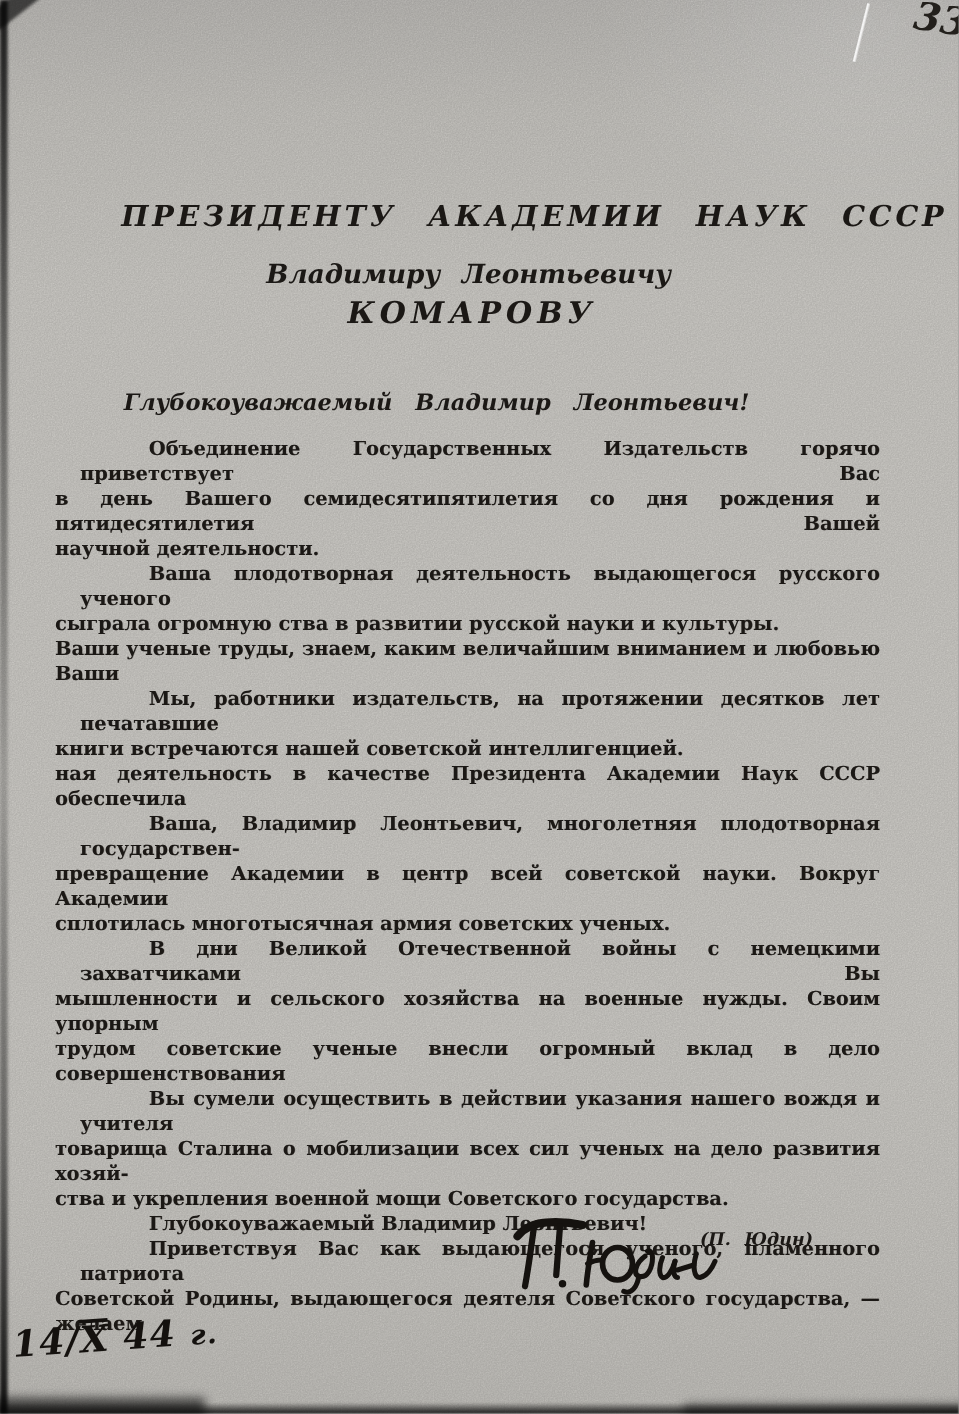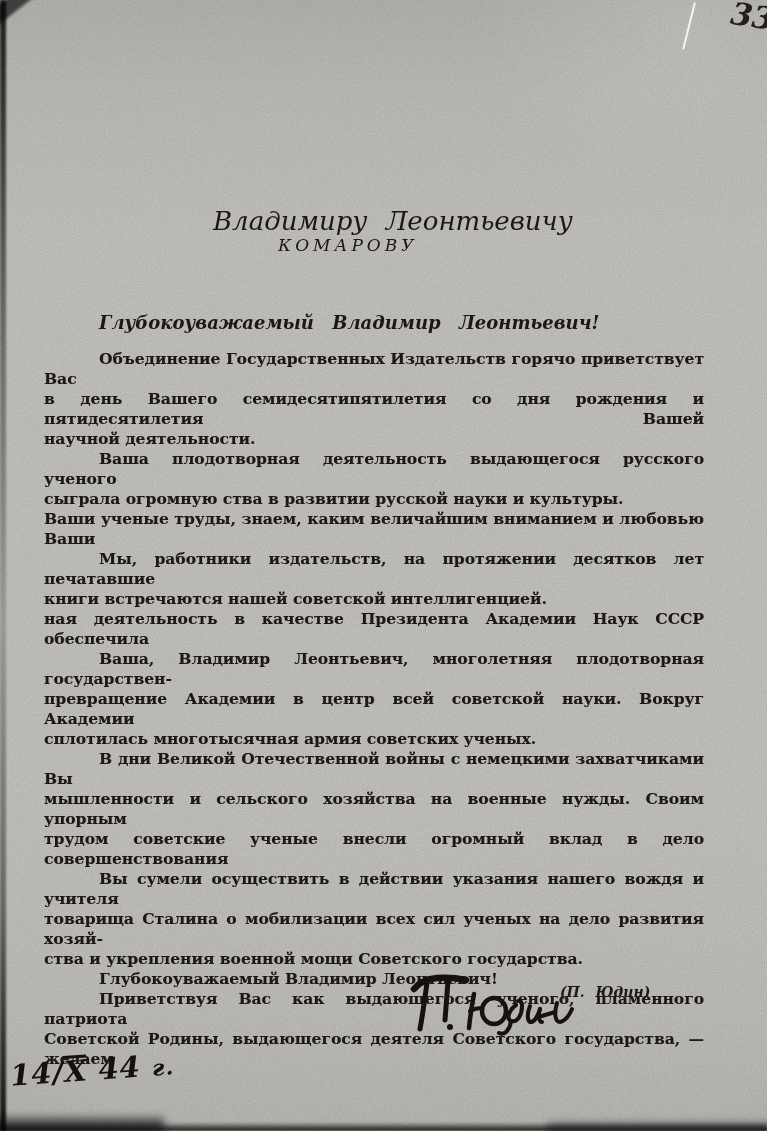--- a/index.html
+++ b/index.html
@@ -31,37 +31,37 @@
     transform:rotate(14deg);filter:blur(.4px);}
 
   
   .title{
     position:absolute;left:97px;top:160px;
     font-style:italic;font-weight:700;font-size:23px;
     letter-spacing:3px;word-spacing:14px;white-space:nowrap;
   }
   .name1{
     position:absolute;left:213px;top:206px;
-    font-style:italic;font-weight:400;font-size:26px;word-spacing:10px;white-space:nowrap;
+    font-style:italic;font-weight:700;font-size:21px;word-spacing:10px;white-space:nowrap;
   }
   .name2{
     position:absolute;left:278px;top:235px;
-    font-style:italic;font-weight:400;font-size:17px;letter-spacing:4px;white-space:nowrap;
+    font-style:italic;font-weight:700;font-size:24px;letter-spacing:4px;white-space:nowrap;
   }
   .salut1{
     position:absolute;left:99px;top:312px;
     font-style:italic;font-weight:700;font-size:18px;word-spacing:12px;white-space:nowrap;
   }
   .letter-body{
     position:absolute;left:44px;top:349px;width:660px;
     font-weight:700;font-size:15.5px;line-height:20px;
     text-shadow:.3px .3px 0 rgba(35,30,25,.35);
   }
   .bline{text-align:justify;text-align-last:justify;}
-  .bline.first{text-indent:55px;}
+  .bline.first{text-indent:55px;margin-left:20px;}
   .bline.last{text-align:left;text-align-last:left;}
   .sig-typed{
     position:absolute;left:560px;top:984px;
     font-style:italic;font-weight:700;font-size:14px;word-spacing:6px;white-space:nowrap;
   }
   .sig-hand{position:absolute;left:410px;top:970px;}
 
   
   .pagenum{
     position:absolute;left:731px;top:-2px;
@@ -91,20 +91,21 @@
 
   <div class="edge-left"></div>
   <div class="edge-bottom"></div>
   <div class="smudge-bl"></div>
   <div class="smudge-br"></div>
   <div class="corner-tl"></div>
   <div class="scratch"></div>
 
   <div class="pagenum">33</div>
 
+  <div class="title">ПРЕЗИДЕНТУ АКАДЕМИИ НАУК СССР</div>
   <div class="name1">Владимиру Леонтьевичу</div>
   <div class="name2">КОМАРОВУ</div>
 
   <div class="salut1">Глубокоуважаемый Владимир Леонтьевич!</div>
 
   <div class="letter-body">
     <div>
         <div class="bline first">Объединение Государственных Издательств горячо приветствует Вас</div>
         <div class="bline">в день Вашего семидесятипятилетия со дня рождения и пятидесятилетия Вашей</div>
         <div class="bline last">научной деятельности.</div>

